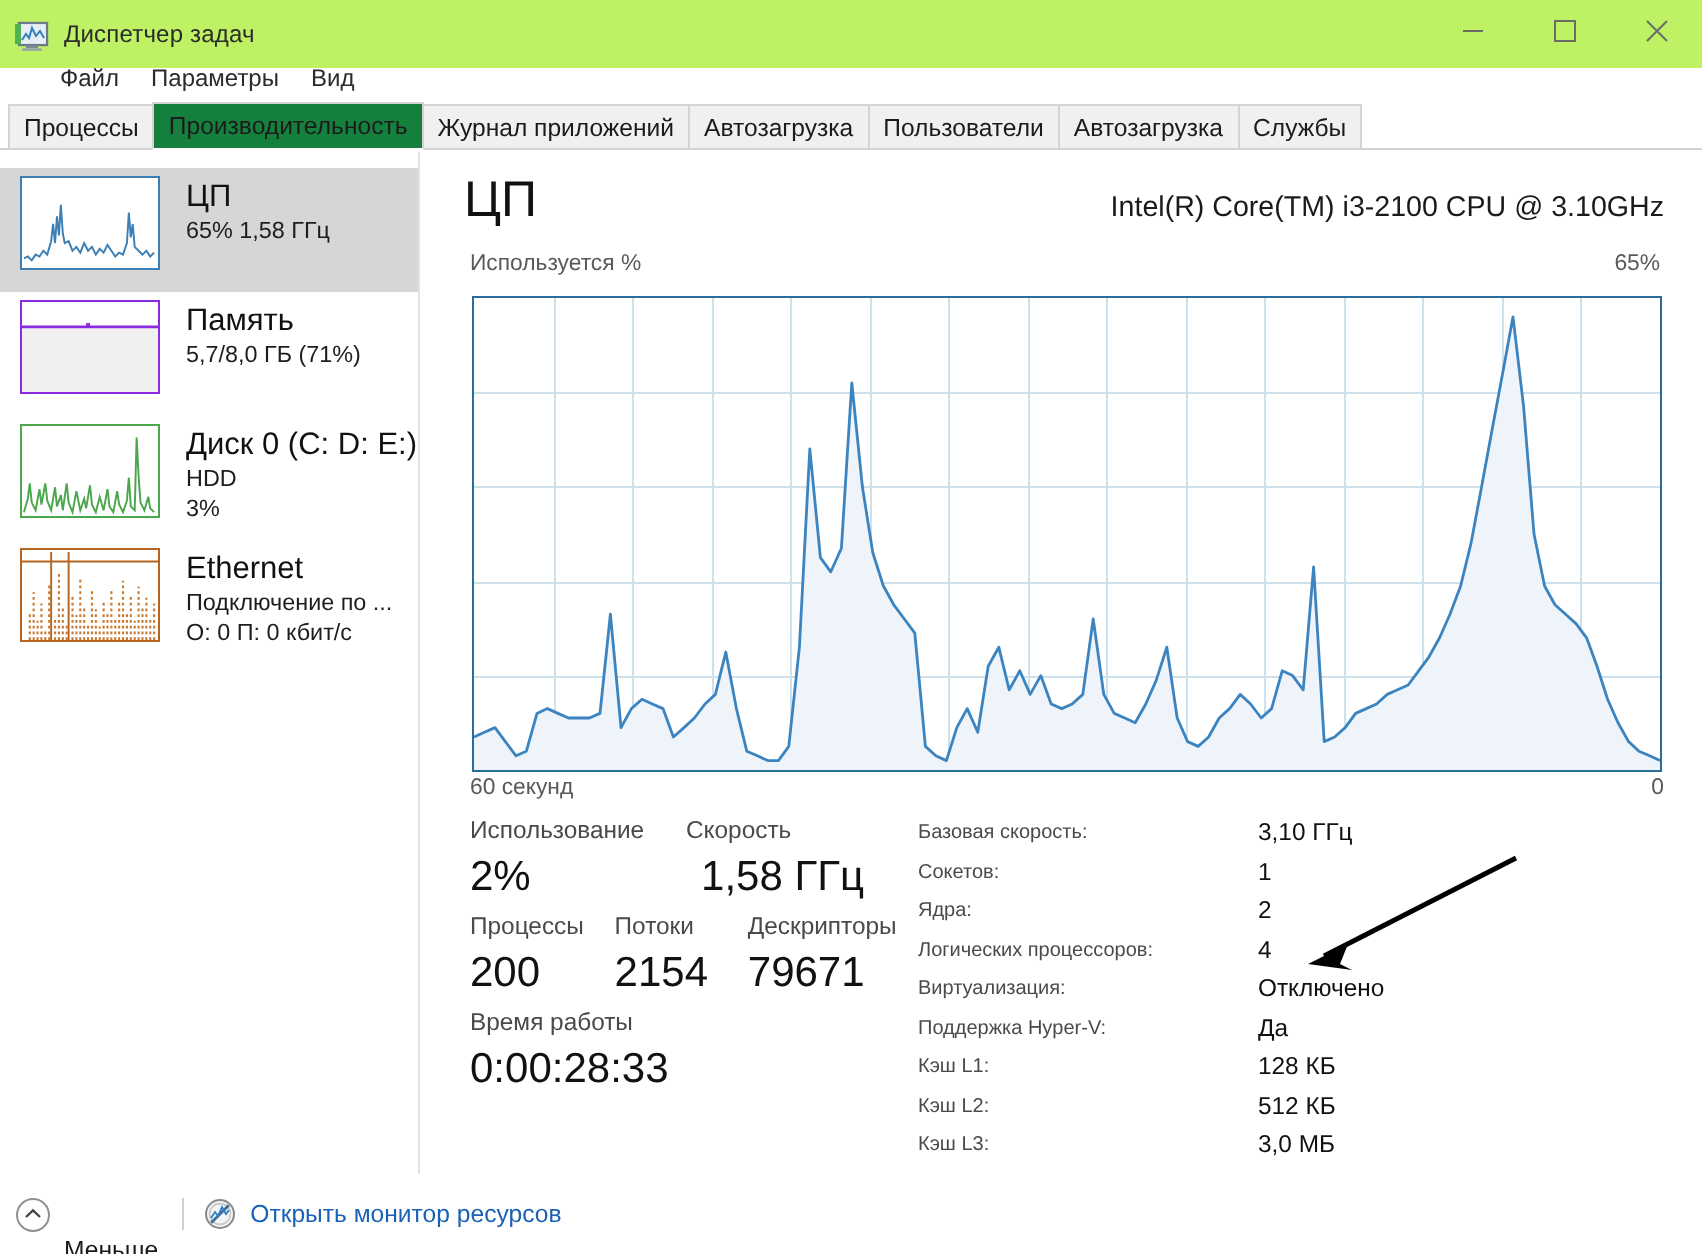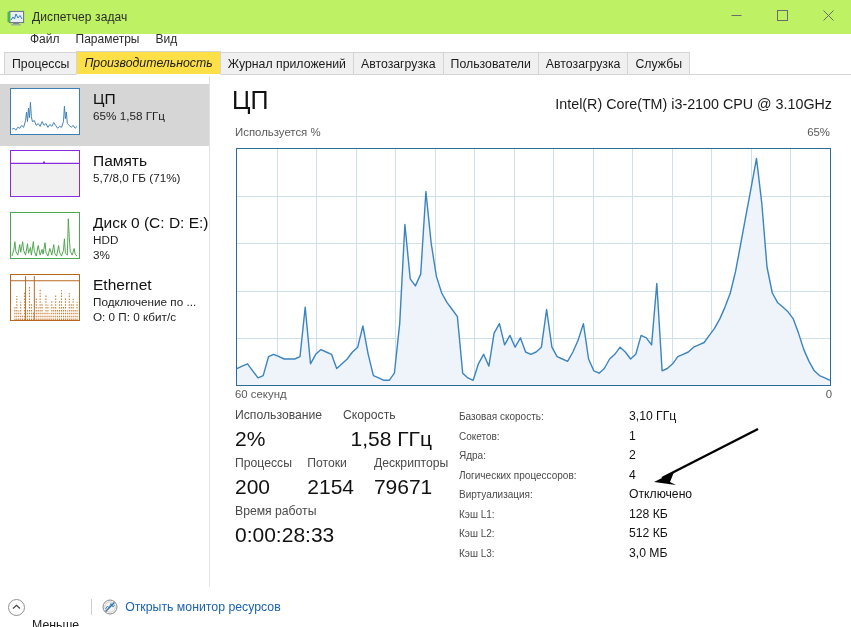--- a/index.html
+++ b/index.html
@@ -78,26 +78,25 @@
     line-height: 22px;
     padding: 0 7px;
     background: #f0f0f0;
     border: 1px solid #d4d4d4;
     border-bottom: 1px solid #d4d4d4;
     margin-right: -1px;
     white-space: nowrap;
     position: relative;
   }
   .tab.active {
-    background: #fde047;
+    background: #15803d;
     border-bottom: 1px solid #ffffff;
     z-index: 3;
     height: 24px;
     line-height: 23px;
-    font-style: italic;
   }
 
   
   .sidebar {
     position: absolute; left: 0; top: 76px;
     width: 210px; height: 511px;
     background: #ffffff;
     border-right: 1px solid #e3e3e3;
     padding-top: 8px;
   }
@@ -484,20 +483,24 @@
       </div>
       <div class="sr-row">
         <div class="sr-lab">Логических процессоров:</div>
         <div class="sr-val">4</div>
       </div>
       <div class="sr-row">
         <div class="sr-lab">Виртуализация:</div>
         <div class="sr-val">Отключено</div>
       </div>
       <div class="sr-row">
+        <div class="sr-lab">Поддержка Hyper-V:</div>
+        <div class="sr-val">Да</div>
+      </div>
+      <div class="sr-row">
         <div class="sr-lab">Кэш L1:</div>
         <div class="sr-val">128 КБ</div>
       </div>
       <div class="sr-row">
         <div class="sr-lab">Кэш L2:</div>
         <div class="sr-val">512 КБ</div>
       </div>
       <div class="sr-row">
         <div class="sr-lab">Кэш L3:</div>
         <div class="sr-val">3,0 МБ</div>

